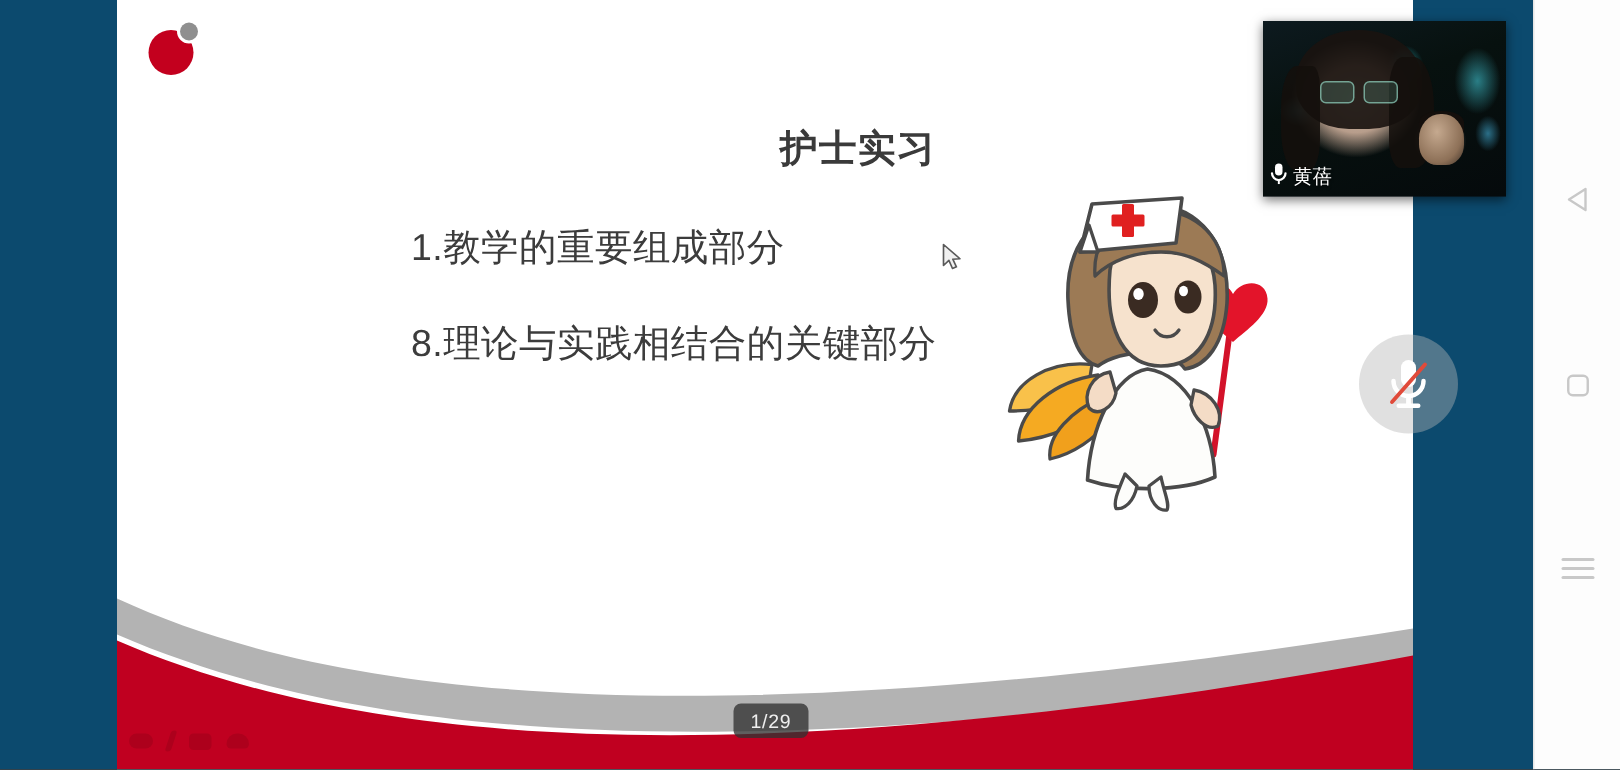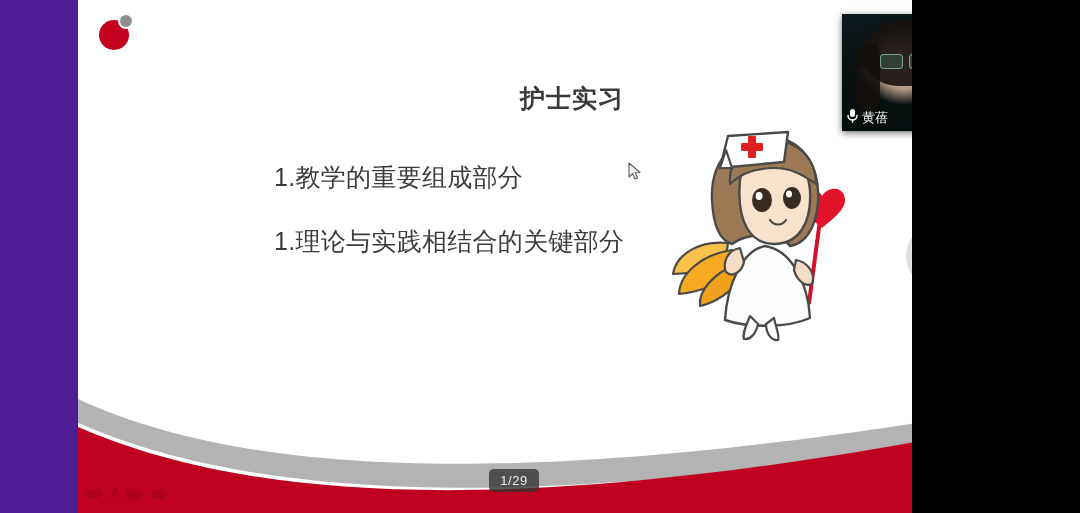--- a/index.html
+++ b/index.html
@@ -2,24 +2,24 @@
 <html><head>
 <meta charset="utf-8">
 <style>
   html, body {
     margin: 0;
     padding: 0;
     background: #000;
   }
   #screen {
     position: relative;
-    width: 912px;
+    width: 1080px;
     height: 513px;
     overflow: hidden;
-    background: #4c1d95;
+    background: #0c4a6e;
     font-family: "Liberation Sans", "DejaVu Sans", sans-serif;
   }
 
   
   #slide {
     position: absolute;
     left: 78px;
     top: 0px;
     width: 864px;
     height: 513px;
@@ -78,21 +78,20 @@
     top: 152px;
     width: 470px;
   }
   .bullet-line {
     font-size: 25px;
     color: #3c3c3c;
     line-height: 1.1;
     margin-bottom: 36px;
     white-space: nowrap;
     letter-spacing: 0.3px;
-    margin-top: 12px;
   }
 
   
   .nurse {
     position: absolute;
     left: 592px;
     top: 128px;
     width: 190px;
     height: 215px;
   }
@@ -297,21 +296,21 @@
       <div class="logo-dot"></div>
       <div class="logo-leaf"></div>
     </div>
 
     <div class="slide-title">
       <span>护士实习</span>
     </div>
 
     <div class="bullets">
       <div class="bullet-line">1.教学的重要组成部分</div>
-      <div class="bullet-line">1.理论与实践相结合的关键部分</div>
+      <div class="bullet-line">8.理论与实践相结合的关键部分</div>
     </div>
 
     <div class="nurse">
       <svg width="190" height="215" viewBox="0 0 190 215" xmlns="http://www.w3.org/2000/svg">
 
         <g>
           <path d="M58 115 C30 112 6 126 3 146 C22 146 40 142 55 134 Z" fill="#f9c14a" stroke="#4a4a4a" stroke-width="2.2" stroke-linejoin="round"></path>
           <path d="M62 122 C34 126 10 144 9 166 C32 164 52 154 66 142 Z" fill="#f5aa22" stroke="#4a4a4a" stroke-width="2.2" stroke-linejoin="round"></path>
           <path d="M66 136 C44 146 28 162 30 178 C48 174 62 162 72 150 Z" fill="#f1a01c" stroke="#4a4a4a" stroke-width="2.2" stroke-linejoin="round"></path>
         </g>

